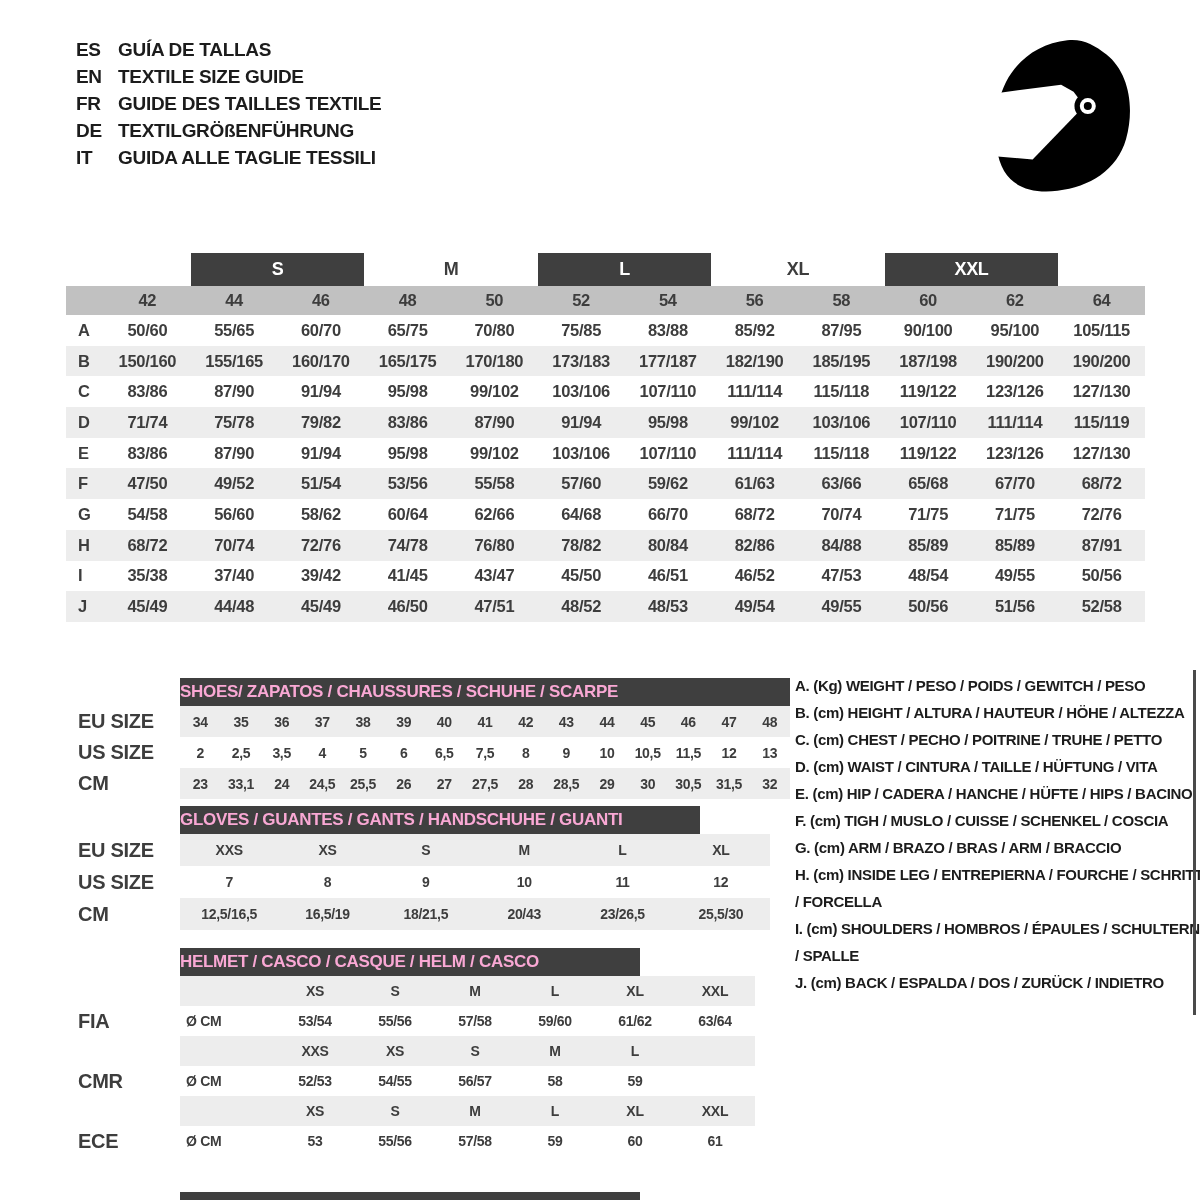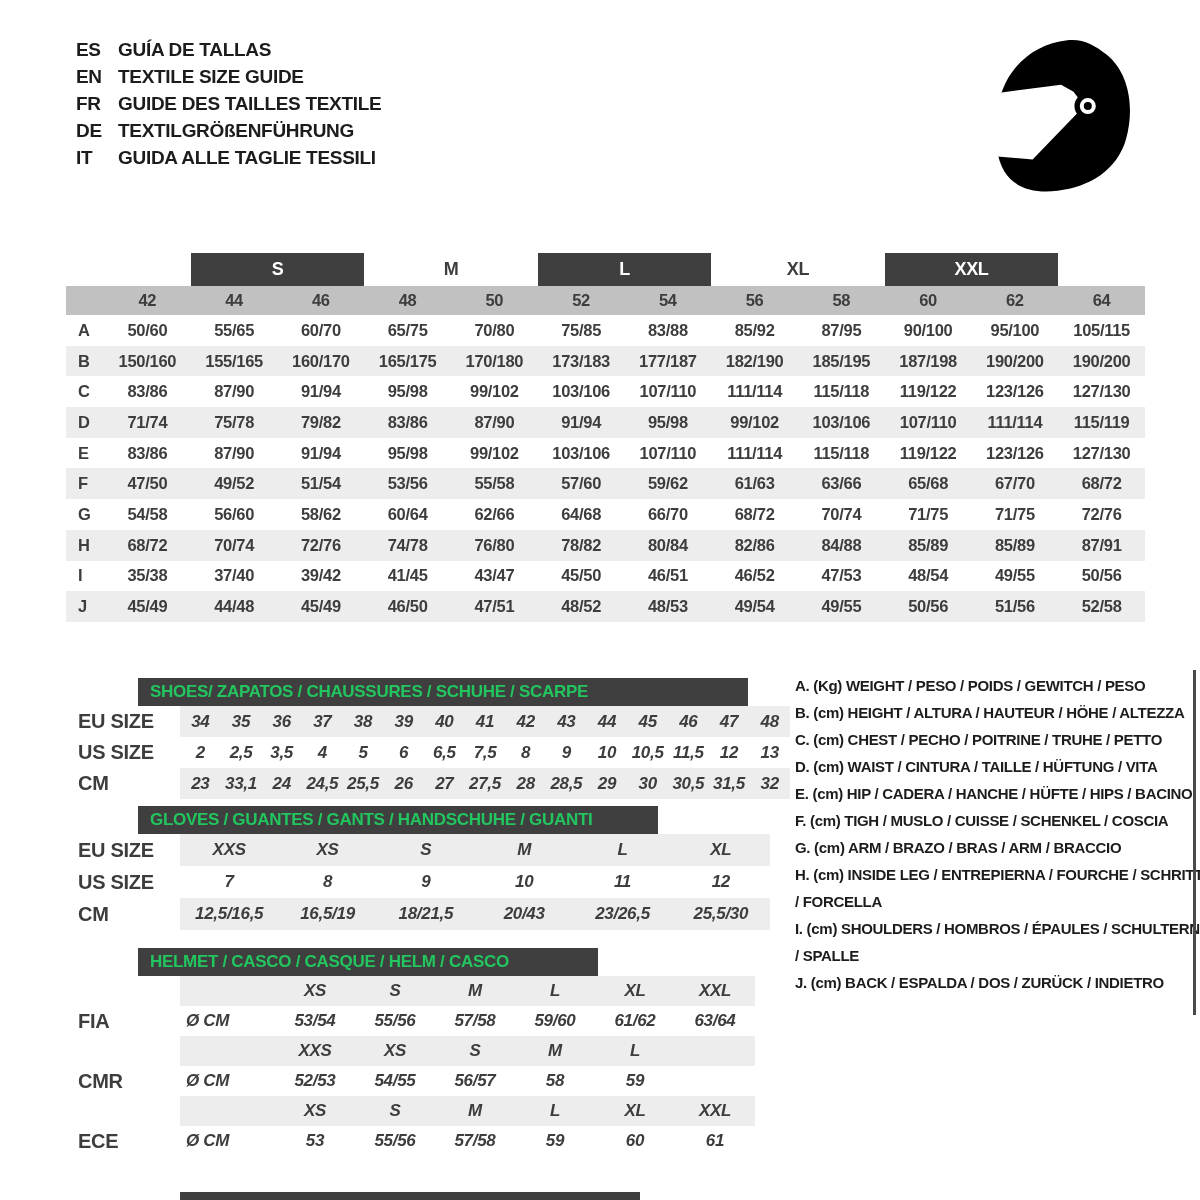--- a/index.html
+++ b/index.html
@@ -19,25 +19,25 @@
   .sizebar-row{height:33px;}
   .size-bar{background:#3f3f3f;color:#fff;font-size:18px;height:100%;display:flex;align-items:center;justify-content:center;}
   .size-plain{color:#3d3d3d;font-size:18px;display:flex;align-items:center;justify-content:center;}
   .numbers-row{height:29px;background:#c1c1c1;font-size:16.5px;}
   .data-row{height:30.7px;font-size:16.5px;}
   .data-row.striped{background:#ededed;}
   .row-label{text-align:left;padding-left:12px;}
 
   
   .sub{position:absolute;left:66px;}
-  .sub-header{margin-left:72px;height:28px;background:#3f3f3f;color:#22c55e;font-size:17px;
-              display:flex;align-items:center;padding-left:12px;box-sizing:border-box;}
+  .sub-header{margin-left:114px;height:28px;background:#3f3f3f;color:#f9a8d4;font-size:17px;
+              display:flex;align-items:center;padding-left:0;box-sizing:border-box;}
   .sub-row{display:flex;align-items:center;}
   .sub-label{width:114px;padding-left:12px;font-size:20px;box-sizing:border-box;}
-  .cells{display:grid;height:100%;align-items:center;text-align:center;font-size:17px;font-style:italic;}
+  .cells{display:grid;height:100%;align-items:center;text-align:center;font-size:14px;}
   .cells.striped{background:#ededed;}
 
   .shoes{top:678px;}
   .shoes .sub-header{width:610px;}
   .shoes .sub-row{height:31px;}
   .shoes .cells{width:610px;grid-template-columns:repeat(15,1fr);}
 
   .gloves{top:806px;}
   .gloves .sub-header{width:520px;}
   .gloves .sub-row{height:32px;}

